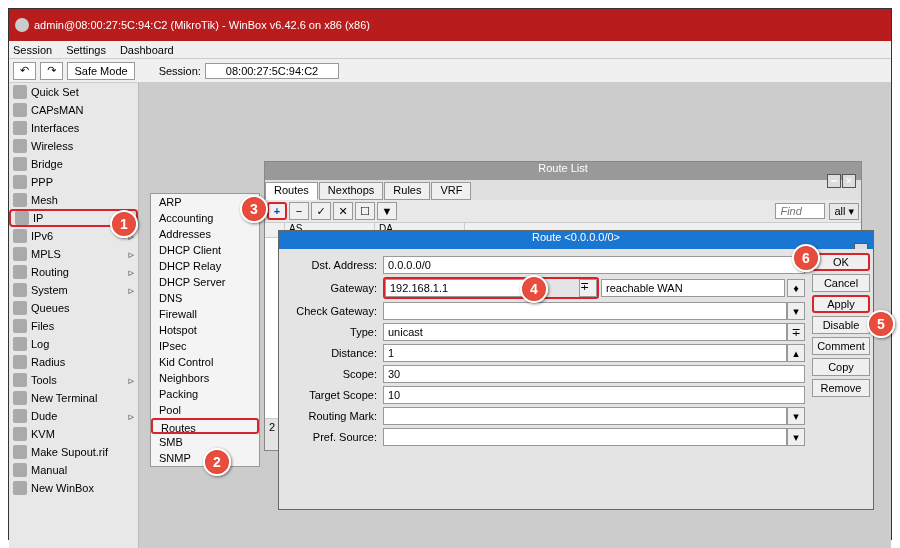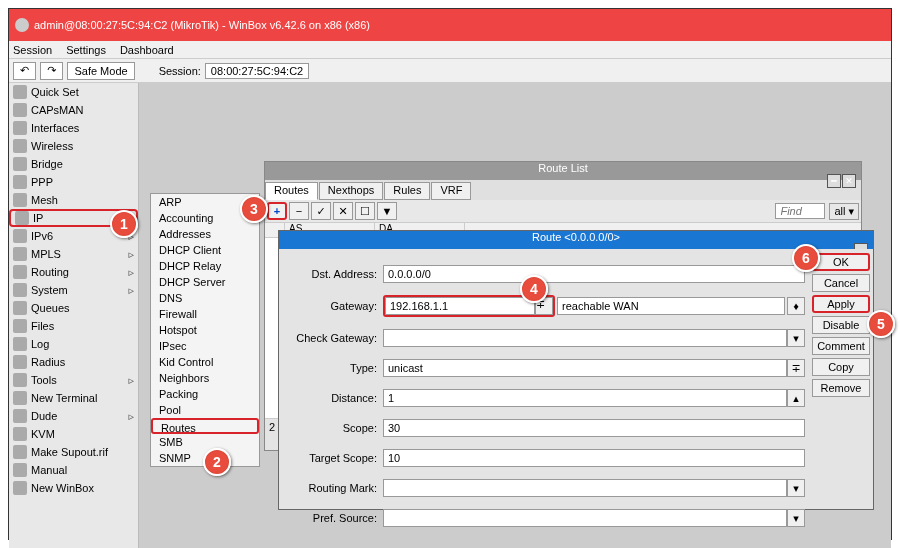--- a/index.html
+++ b/index.html
@@ -1,25 +1,25 @@
 <!DOCTYPE html>
 <html><head>
 <meta charset="utf-8">
 <style>
 * { box-sizing: border-box; margin: 0; padding: 0; font-family: Tahoma, Arial, sans-serif; font-size: 11px; }
 body { background: #fff; width: 900px; height: 548px; position: relative; overflow: hidden; }
 .outer-border { position: absolute; top: 8px; left: 8px; right: 8px; bottom: 8px; border: 1px solid #333; background: #fff; }
-.title-bar { background: #ef4444; color: #fff; height: 28px; display: flex; align-items: center; padding: 16px 6px; }
+.title-bar { background: #b91c1c; color: #fff; height: 28px; display: flex; align-items: center; padding: 16px 6px; }
 .title-bar .icon { width: 14px; height: 14px; background: #ccc; border-radius: 50%; margin-right: 5px; }
 .menu-bar { height: 18px; background: #f0f0f0; border-bottom: 1px solid #ccc; display: flex; align-items: center; padding: 0 4px; }
 .menu-bar span { margin-right: 14px; cursor: pointer; }
 .tool-bar { height: 24px; background: #f0f0f0; border-bottom: 1px solid #ccc; display: flex; align-items: center; padding: 2px 4px; gap: 4px; }
 .tool-btn { height: 18px; min-width: 18px; border: 1px solid #999; background: #fff; padding: 0 6px; display: flex; align-items: center; justify-content: center; cursor: pointer; }
 .session-lbl { margin-left: 20px; }
-.session-val { border: 1px solid #999; background: #fff; padding: 1px 5px; }
+.session-val { border: 1px solid #999; background: #fff; padding: 1px 20px; }
 .main-area { display: flex; height: calc(100% - 62px); }
 .sidebar { width: 130px; background: #e8e8e8; border-right: 1px solid #bbb; overflow: hidden; }
 .side-item { display: flex; align-items: center; padding: 2px 4px; height: 18px; cursor: pointer; }
 .side-item .si-icon { width: 14px; height: 14px; background: #aaa; margin-right: 4px; border-radius: 2px; }
 .side-item .arrow { margin-left: auto; color: #555; }
 .side-item.highlight { border: 2px solid #d8232a; border-radius: 4px; }
 .submenu { position: absolute; left: 150px; top: 193px; width: 110px; background: #f4f4f4; border: 1px solid #999; z-index: 5; }
 .sub-item { padding: 2px 8px; height: 16px; cursor: pointer; }
 .sub-item.highlight { border: 2px solid #d8232a; border-radius: 3px; }
 .route-list { position: absolute; left: 264px; top: 161px; width: 598px; height: 290px; background: #e4e4e4; border: 1px solid #888; z-index: 3; }
@@ -40,26 +40,26 @@
 .rl-status { border-top: 1px solid #ccc; padding: 2px 4px; }
 .route-edit { position: absolute; left: 278px; top: 230px; width: 596px; height: 280px; background: #e4e4e4; border: 1px solid #666; z-index: 6; }
 .re-title { background: #1976d2; color: #fff; height: 18px; display: flex; align-items: center; padding: 0 5px; flex-direction: column; }
 .re-title .wbtns { margin-left: auto; }
 .re-main { display: flex; height: calc(100% - 18px); }
 .re-form { flex: 1; padding: 4px; }
 .re-side { width: 64px; background: #e4e4e4; padding: 4px 3px; display: flex; flex-direction: column; gap: 3px; }
 .re-btn { height: 18px; border: 1px solid #999; background: #f0f0f0; cursor: pointer; display: flex; align-items: center; justify-content: center; }
 .re-btn.highlight { border: 2px solid #d8232a; border-radius: 3px; }
 .re-tabs { display: flex; height: 20px; }
-.frow { display: flex; align-items: center; margin: 12px 0; }
+.frow { display: flex; align-items: center; margin: 3px 0; }
 .flabel { width: 100px; text-align: right; padding-right: 6px; }
 .finput { flex: 1; border: 1px solid #999; height: 18px; padding: 0 4px; background: #fff; }
 .fdrop { width: 18px; height: 18px; border: 1px solid #999; background: #f0f0f0; display: flex; align-items: center; justify-content: center; cursor: pointer; }
 .gw-row { display: flex; align-items: center; gap: 2px; }
-.gw-combo { display: flex; border: 2px solid #d8232a; border-radius: 3px; }
+.gw-combo { display: flex; border: 2px solid #d8232a; border-radius: 3px; gap: 44px; }
 .gw-input { border: 1px solid #999; height: 18px; padding: 0 4px; width: 150px; }
 .gw-btn { width: 18px; height: 18px; border: 1px solid #999; background: #f0f0f0; }
 .marker { position: absolute; width: 28px; height: 28px; background: radial-gradient(circle, #e84c3d 60%, #b8372a); border: 2px solid #fff; border-radius: 50%; color: #fff; display: flex; align-items: center; justify-content: center; font-weight: bold; font-size: 14px; z-index: 20; box-shadow: 1px 1px 3px rgba(0,0,0,0.5); }
 </style>
 </head>
 <body>
 
 <div class="outer-border">
   <div class="title-bar">
     <div class="icon"></div>

